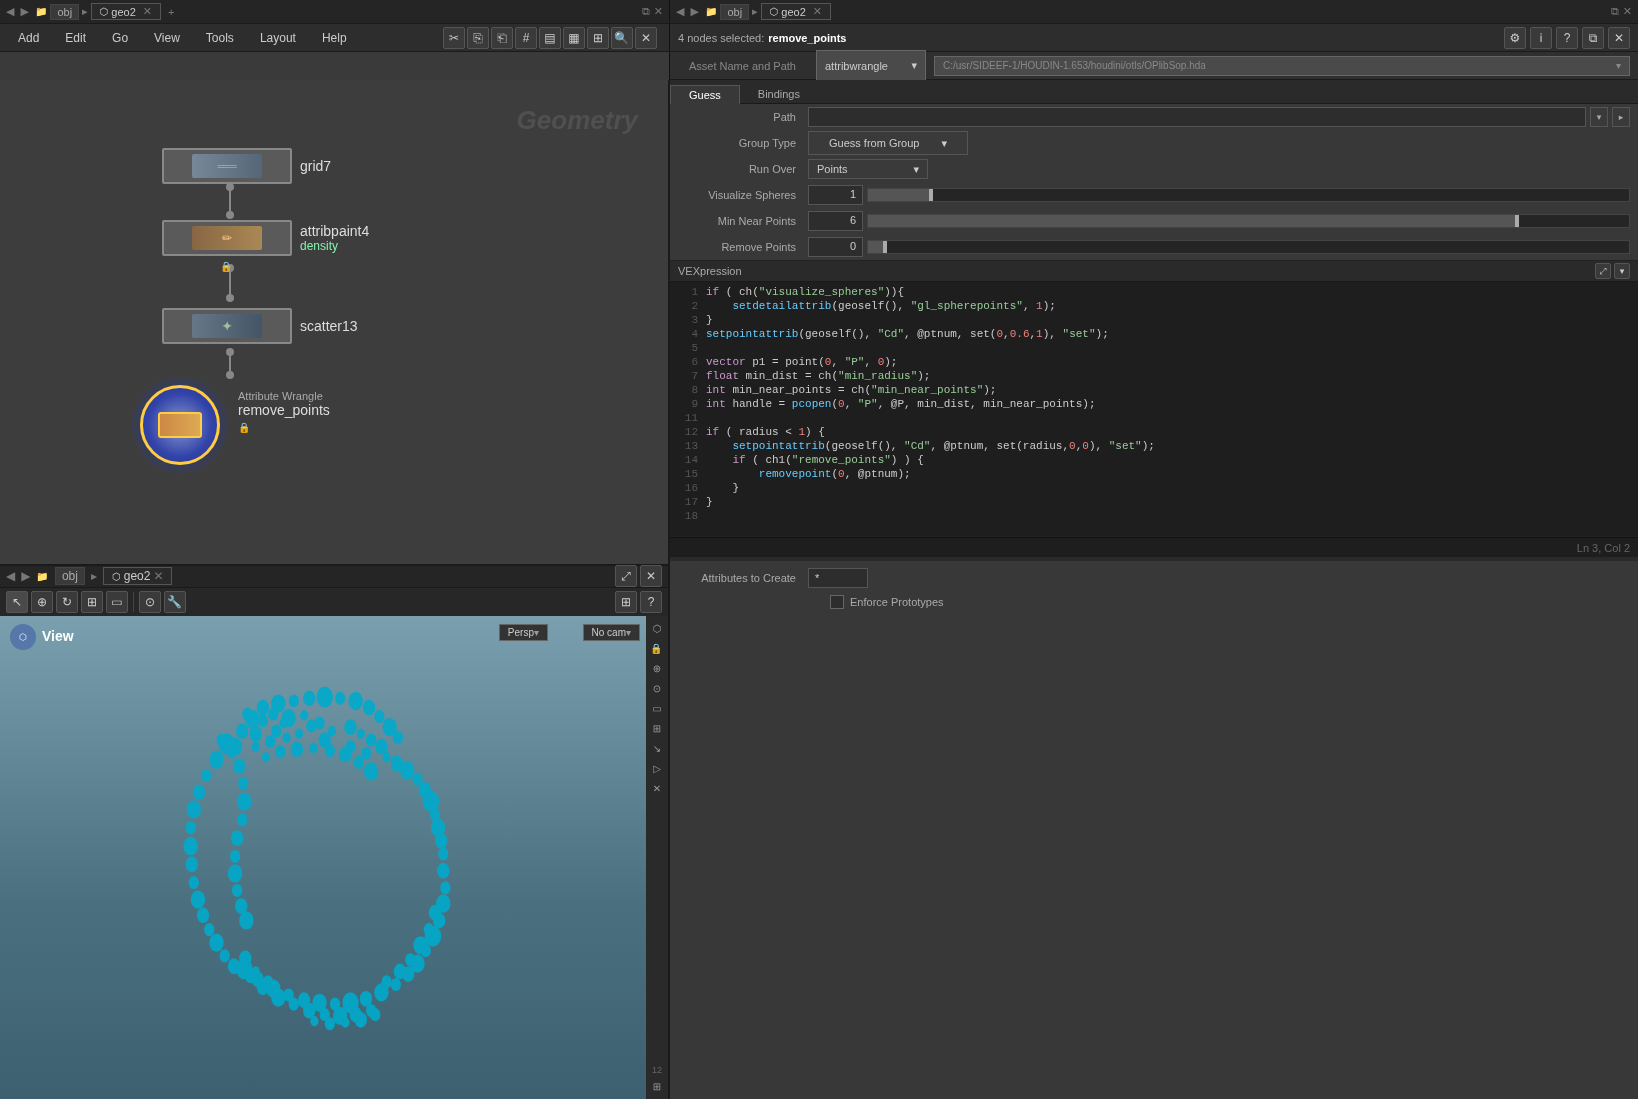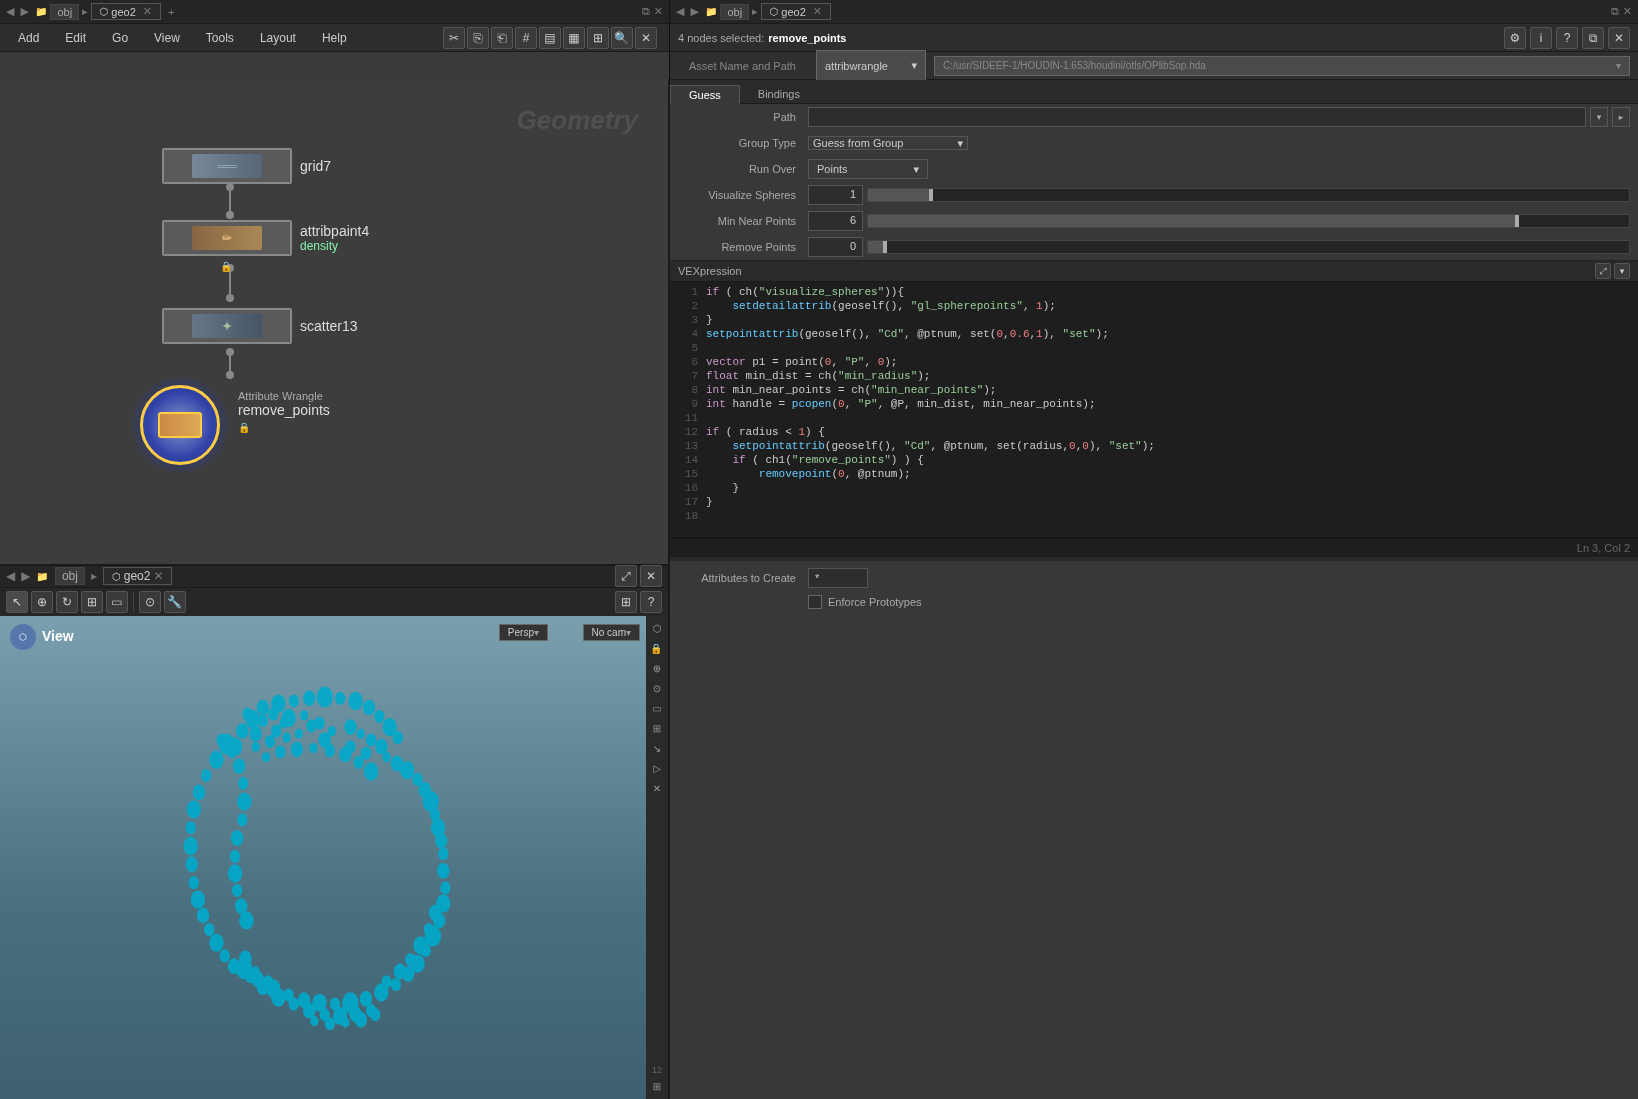--- a/index.html
+++ b/index.html
@@ -562,21 +562,21 @@
           <div class="param-field">
             <input type="text" style="flex: 1 1 0%; background: rgb(45, 45, 45); border: 1px solid rgb(85, 85, 85); color: rgb(204, 204, 204); padding: 2px 6px; font-size: 11px; height: 20px;" value="">
             <span style="width:18px;height:20px;background:#3a3a3a;border:1px solid #555;display:flex;align-items:center;justify-content:center;cursor:pointer;font-size:9px;color:#aaa;">▾</span>
             <span style="width:18px;height:20px;background:#3a3a3a;border:1px solid #555;display:flex;align-items:center;justify-content:center;cursor:pointer;font-size:9px;color:#aaa;">▸</span>
           </div>
         </div>
 
         <div class="param-row">
           <span class="param-label">Group Type</span>
           <div class="param-field">
-            <div style="background:#3a3a3a; border:1px solid #555; color:#ccc; padding:2px 4px; font-size:11px; height:14px; display:flex; align-items:center; cursor:pointer; min-width:160px;">
+            <div style="background:#3a3a3a; border:1px solid #555; color:#ccc; padding:2px 20px; font-size:11px; height:24px; display:flex; align-items:center; cursor:pointer; min-width:160px;">
               <span>Guess from Group</span>
               <span style="margin-left:auto;">▾</span>
             </div>
           </div>
         </div>
 
         <div class="param-row">
           <span class="param-label">Run Over</span>
           <div class="param-field">
             <div style="background:#3a3a3a; border:1px solid #555; color:#ccc; padding:2px 8px; font-size:11px; height:20px; display:flex; align-items:center; gap:4px; cursor:pointer; min-width:120px;">
@@ -709,21 +709,21 @@
 
       <div style="height:4px; background:#2a2a2a; cursor:row-resize;"></div>
 
       <div class="param-row" style="margin-top:4px;">
         <span class="param-label">Attributes to Create</span>
         <div class="param-field">
           <input type="text" value="*" style="width: 60px; background: rgb(45, 45, 45); border: 1px solid rgb(85, 85, 85); color: rgb(204, 204, 204); padding: 2px 6px; font-size: 11px; height: 20px;">
         </div>
       </div>
 
-      <div style="display:flex; align-items:center; padding:4px 8px;">
+      <div style="display:flex; align-items:center; padding:4px 8px;margin-left:22px;">
         <span style="width:130px;"></span>
         <div style="width:14px;height:14px;border:1px solid #666;background:#2d2d2d;display:flex;align-items:center;justify-content:center;cursor:pointer;margin-right:6px;"></div>
         <span style="color:#aaa; font-size:11px;">Enforce Prototypes</span>
       </div>
 
     </div>
 
   </div>
 
 </div>

